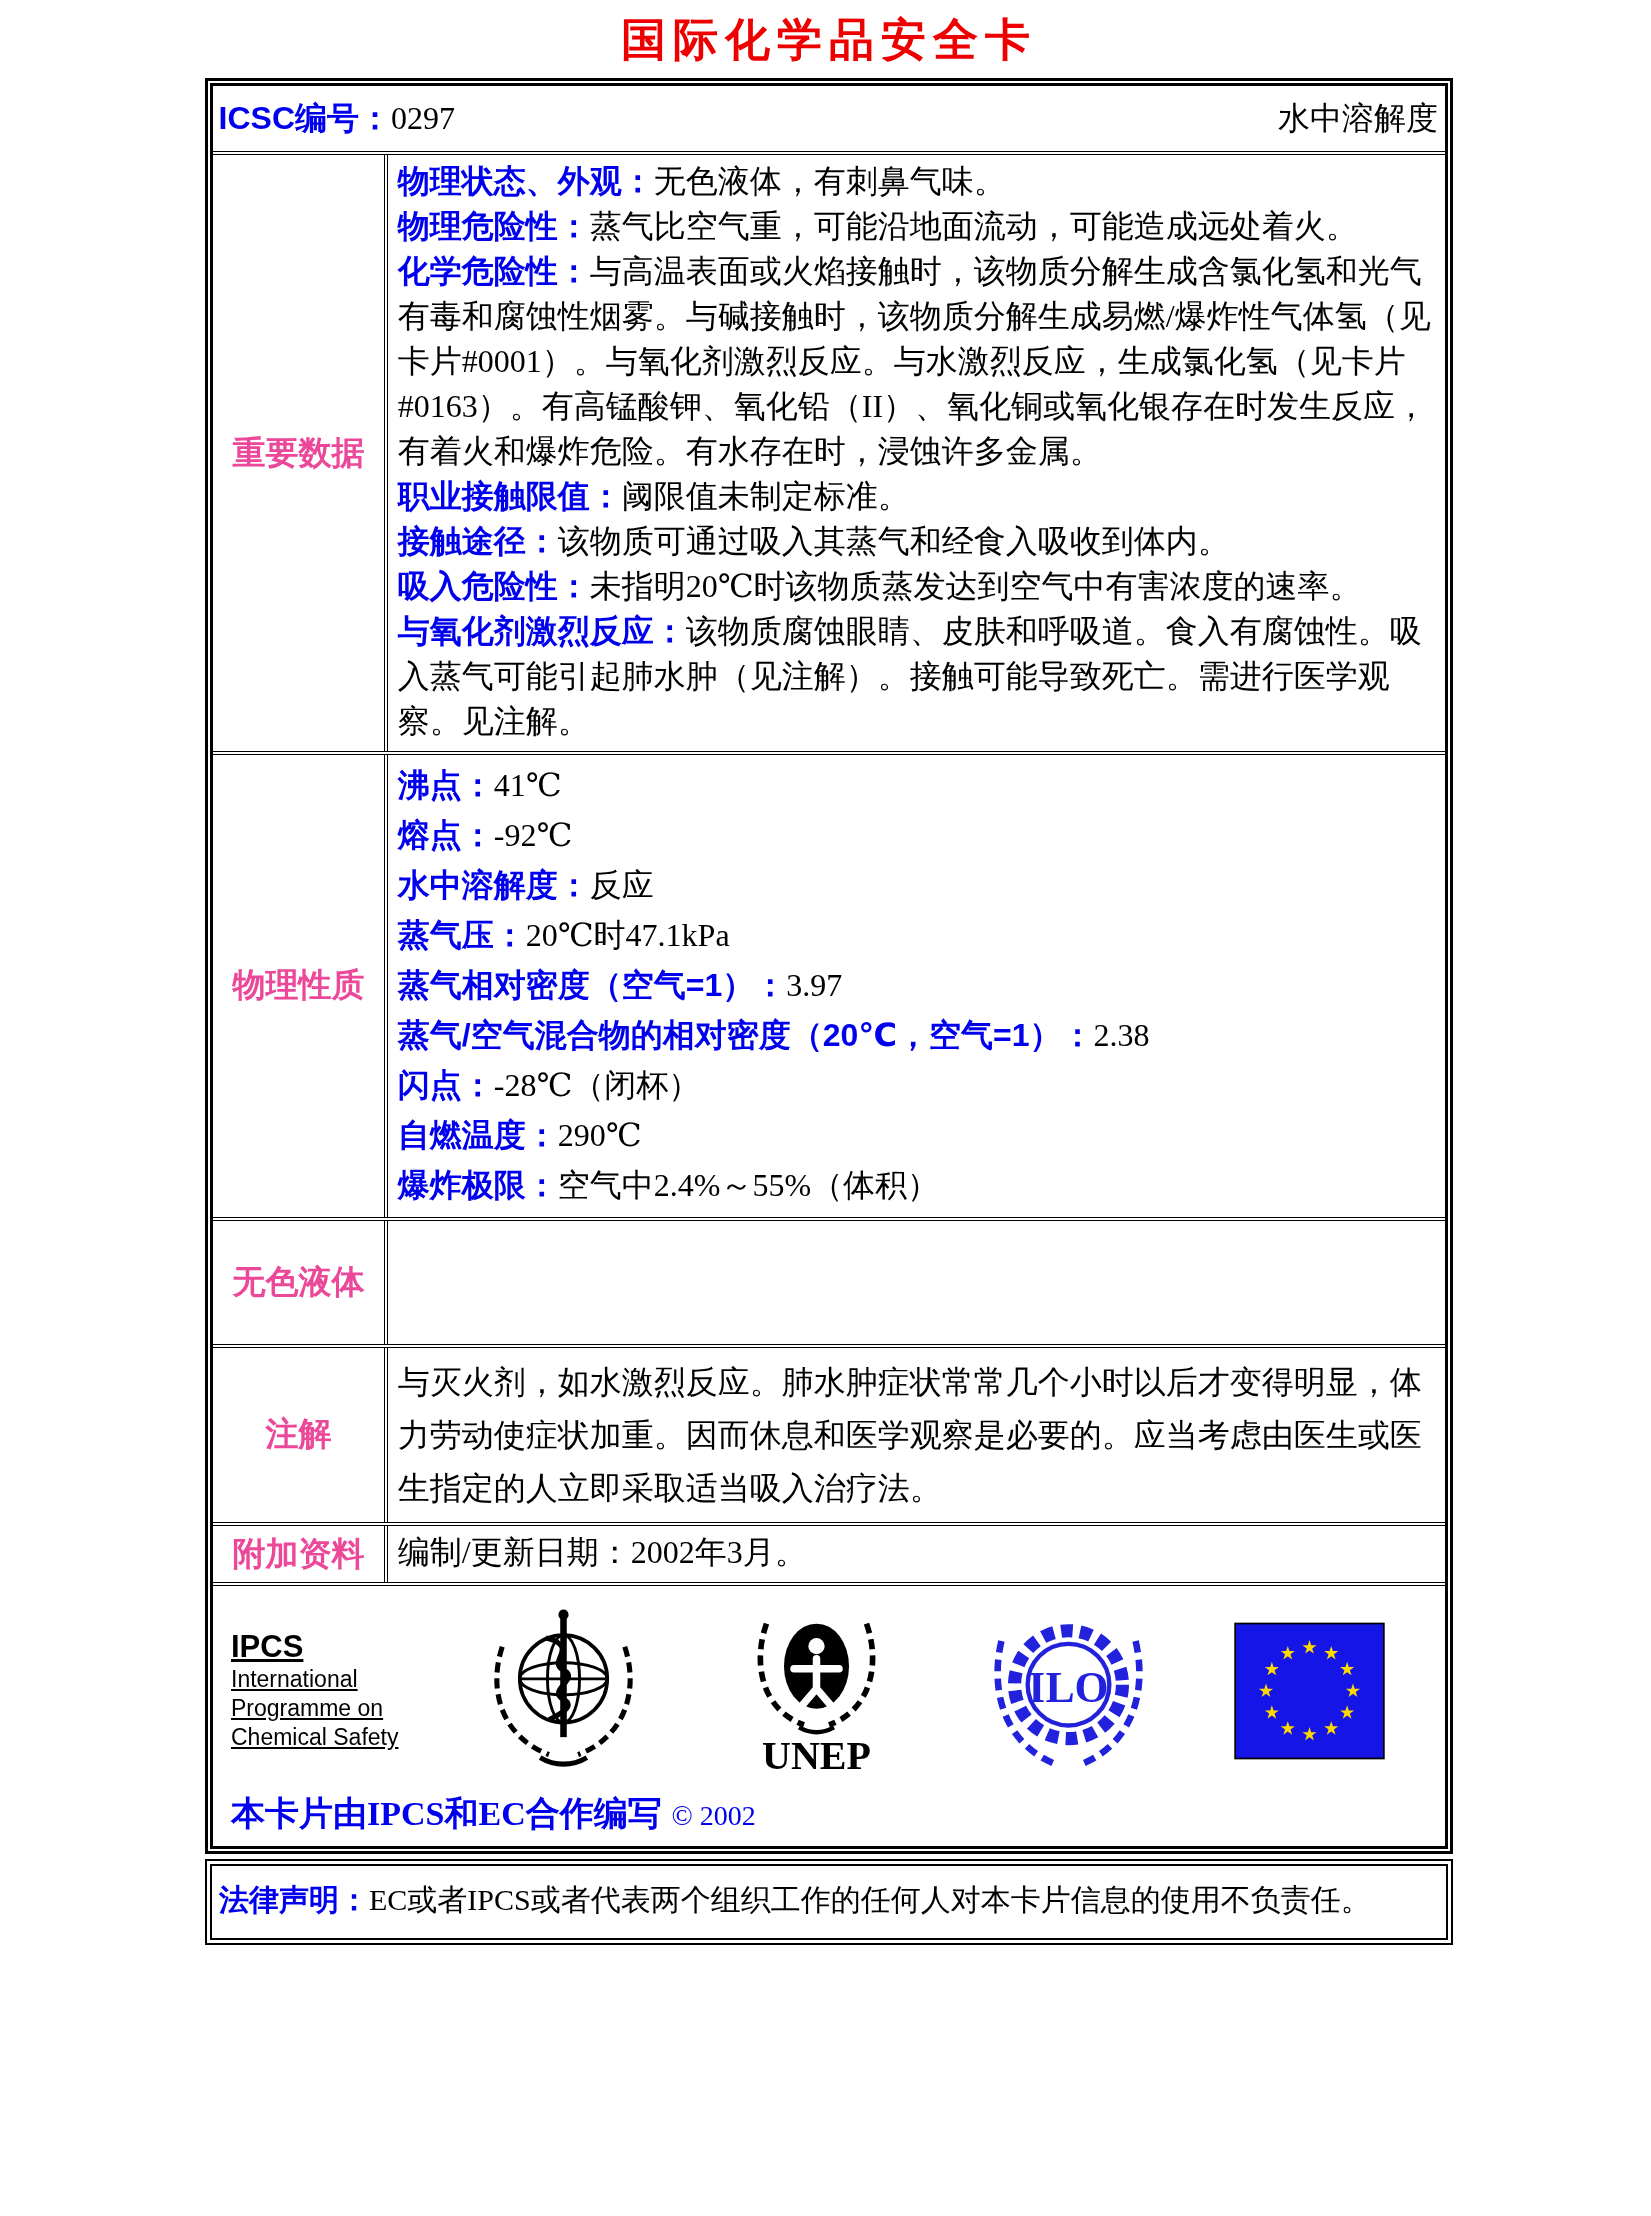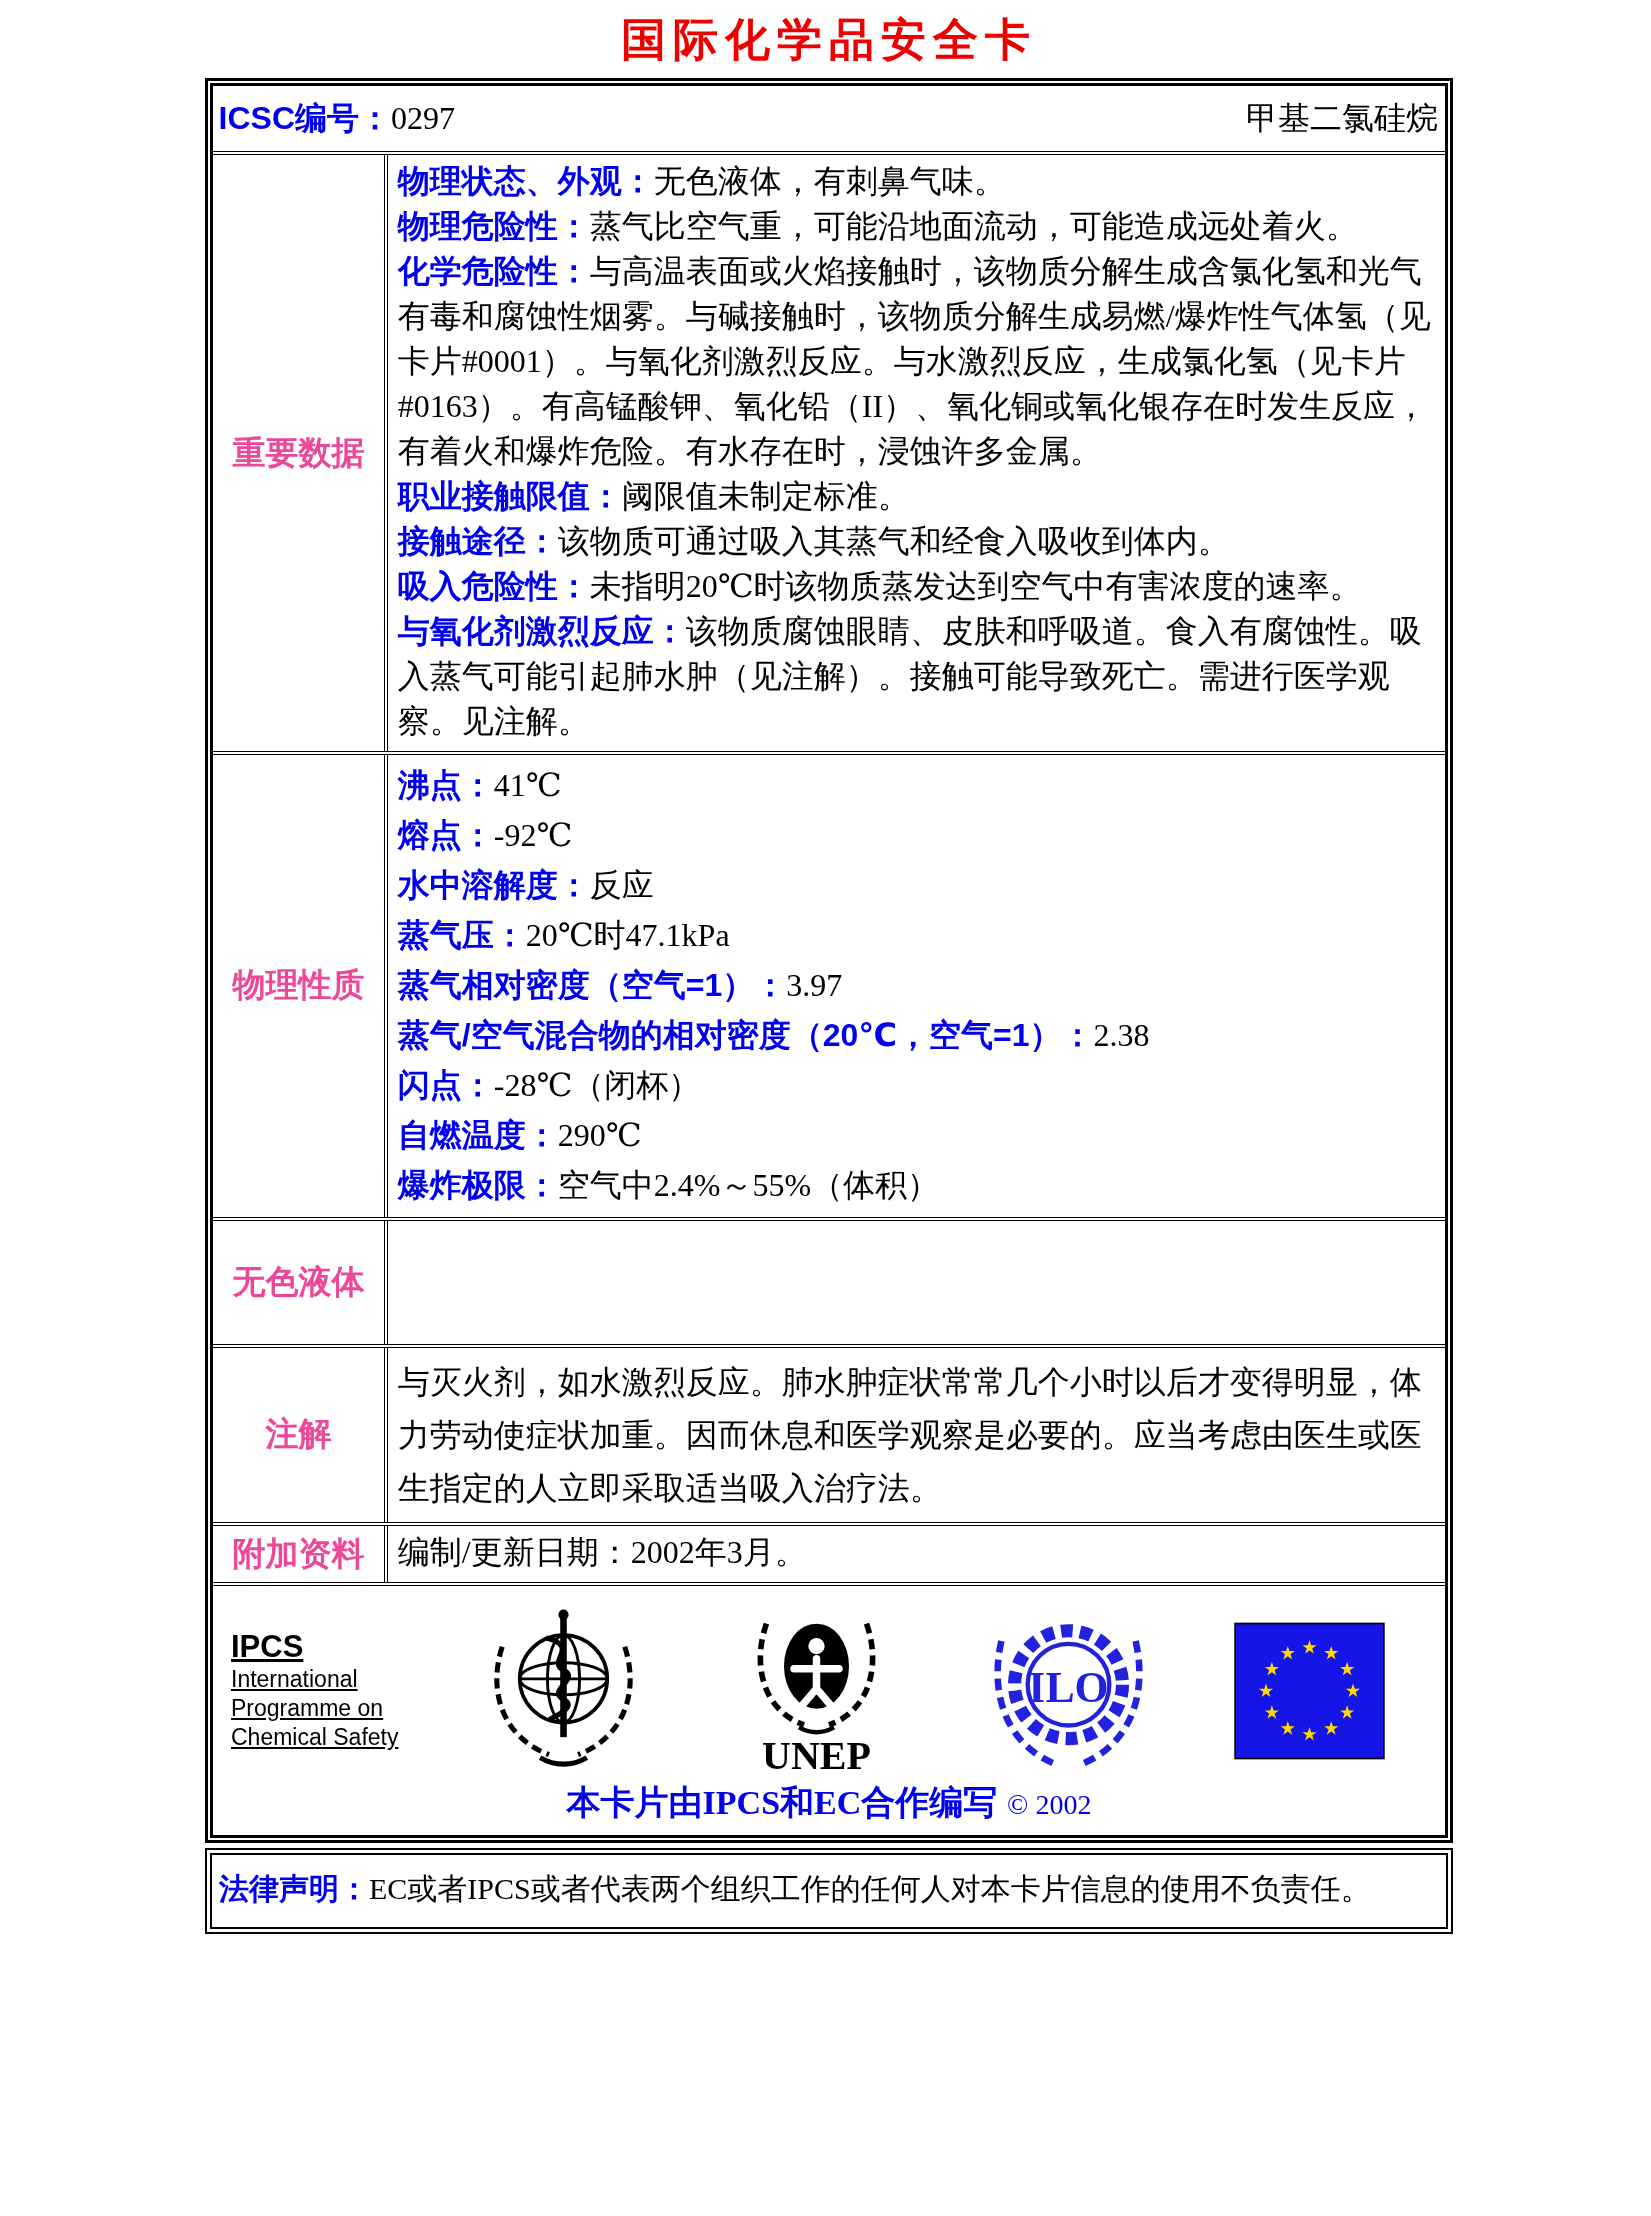--- a/index.html
+++ b/index.html
@@ -79,22 +79,21 @@
     color:#000;
     text-decoration:underline;
   }
   .ipcs-acronym{font-size:31px;font-weight:bold;line-height:36px;}
   .ipcs-line{font-size:23px;line-height:29.4px;}
   .logo-box{width:175px;height:175px;flex:0 0 auto;}
   .logo-box svg{width:100%;height:100%;}
   .eu-box{width:151px;height:140px;flex:0 0 auto;margin-right:42px;}
   .eu-box svg{width:100%;height:100%;}
   .credit-line{
-    text-align:center;
-    margin-top:2px;
+    margin-top:13px;
     color:#0000ee;
     font-weight:bold;
     font-size:34px;
     font-family:"Liberation Serif","DejaVu Serif",serif;
   }
   .credit-copy{font-size:28px;font-weight:normal;color:#0000ee;margin-left:9.8px;}
   .legal{
     margin-left:205px;
     margin-top:5.6px;
     width:1248px;
@@ -111,21 +110,21 @@
 <div class="page">
 
   <h1 class="title">国际化学品安全卡</h1>
 
   <div class="card">
 
     <div class="row header-row">
       <div>
         <span class="lbl">ICSC编号：</span><span>0297</span>
       </div>
-      <div>甲基二氯硅烷</div>
+      <div>水中溶解度</div>
     </div>
 
     <div class="row imp">
       <div class="label-cell">重要数据</div>
       <div class="content-cell">
         <p><span class="lbl">物理状态、外观：</span><span>无色液体，有刺鼻气味。</span></p>
         <p><span class="lbl">物理危险性：</span><span>蒸气比空气重，可能沿地面流动，可能造成远处着火。</span></p>
         <p><span class="lbl">化学危险性：</span><span>与高温表面或火焰接触时，该物质分解生成含氯化氢和光气有毒和腐蚀性烟雾。与碱接触时，该物质分解生成易燃/爆炸性气体氢（见卡片#0001）。与氧化剂激烈反应。与水激烈反应，生成氯化氢（见卡片#0163）。有高锰酸钾、氧化铅（II）、氧化铜或氧化银存在时发生反应，有着火和爆炸危险。有水存在时，浸蚀许多金属。</span></p>
         <p><span class="lbl">职业接触限值：</span><span>阈限值未制定标准。</span></p>
         <p><span class="lbl">接触途径：</span><span>该物质可通过吸入其蒸气和经食入吸收到体内。</span></p>

